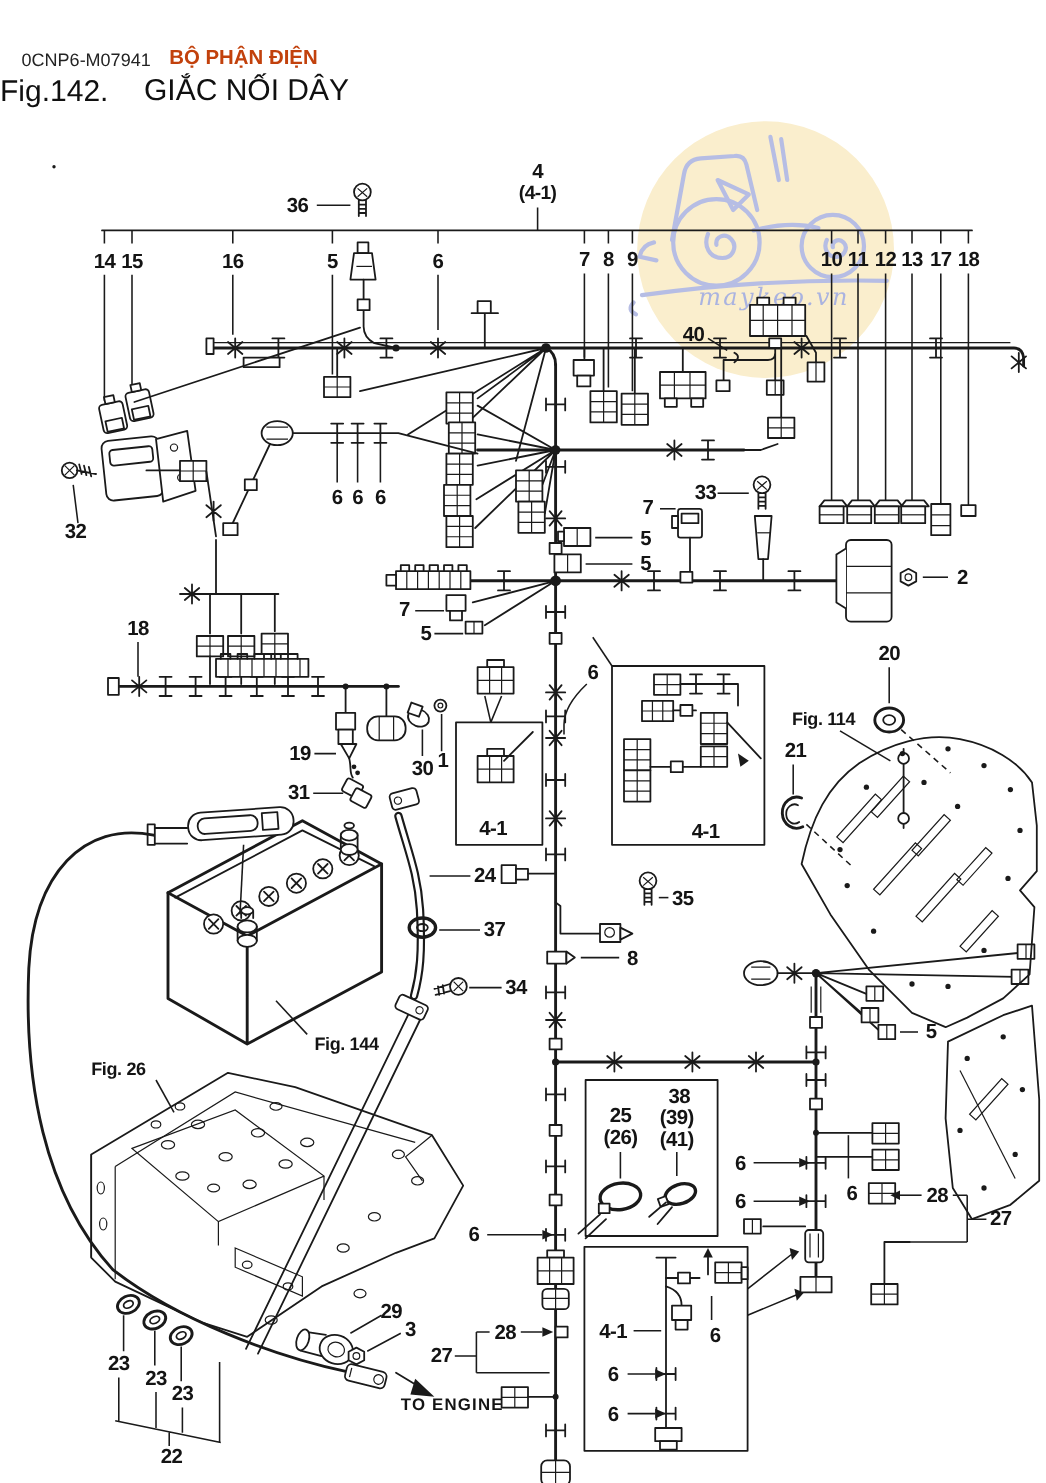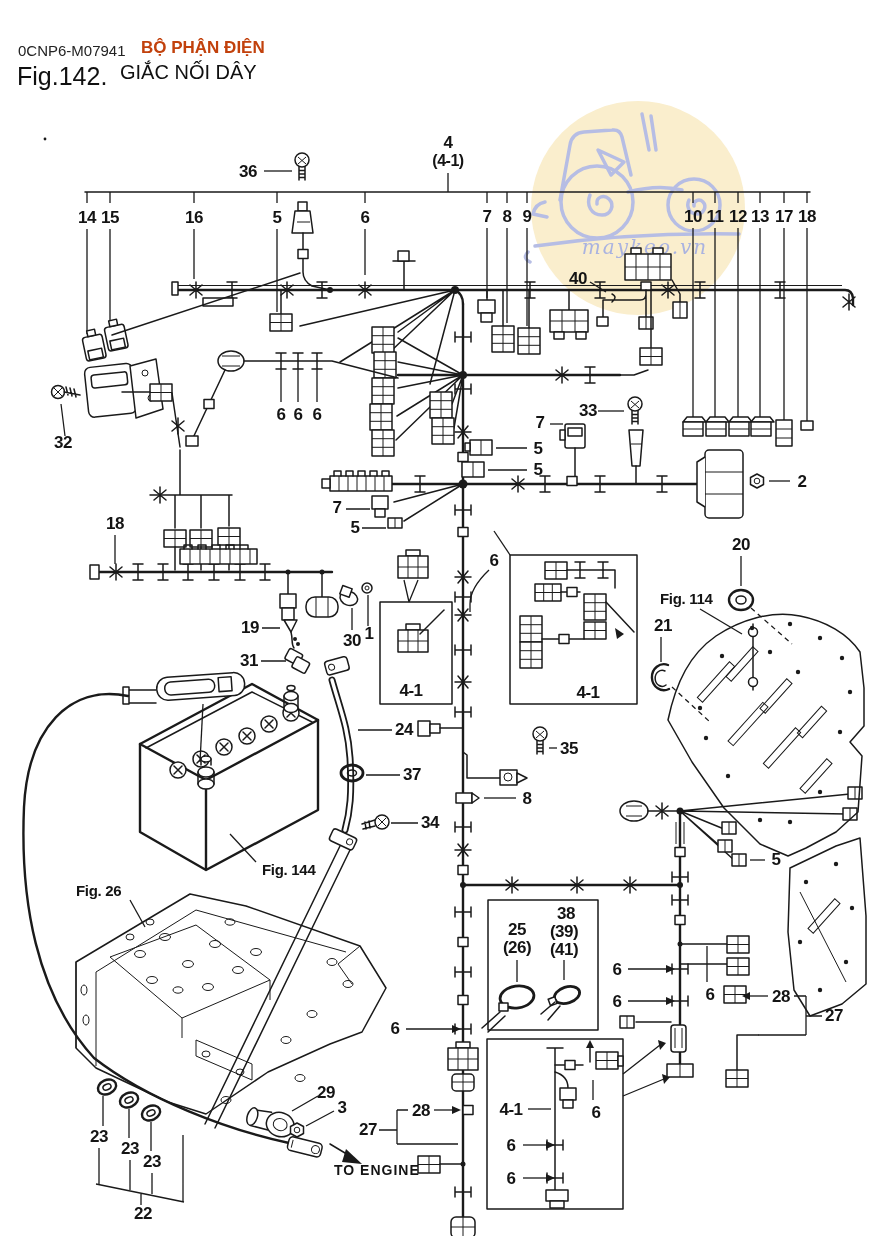--- a/index.html
+++ b/index.html
@@ -1,21 +1,21 @@
 <!DOCTYPE html>
 <html><head>
 <meta charset="utf-8">
 <style>
   html,body{margin:0;padding:0;background:#ffffff;}
   .page{position:relative;width:872px;height:1236px;background:#fff;overflow:hidden;
         font-family:"Liberation Sans",sans-serif;margin-top:32px;}
   .hdr-code{position:absolute;left:18px;top:10px;font-size:15px;color:#232323;}
   .hdr-section{position:absolute;left:141px;top:6px;font-size:17px;font-weight:700;color:#c2410c;}
-  .hdr-fig{position:absolute;left:17px;top:30px;font-size:25px;font-weight:400;color:#101010;}
-  .hdr-title{position:absolute;left:120px;top:29px;font-size:20px;font-weight:400;color:#101010;text-align:center;}
+  .hdr-fig{position:absolute;left:0;top:30px;font-size:25px;font-weight:400;color:#101010;}
+  .hdr-title{position:absolute;left:120px;top:29px;font-size:25px;font-weight:400;color:#101010;text-align:center;}
   svg{position:absolute;left:0;top:0;}
   .w{fill:none;stroke:#1a1a1a;stroke-width:1.5;stroke-linecap:round;stroke-linejoin:round;}
   .w2{fill:none;stroke:#1a1a1a;stroke-width:2.4;stroke-linecap:round;stroke-linejoin:round;}
   .w3{fill:none;stroke:#1a1a1a;stroke-width:2.8;stroke-linecap:round;stroke-linejoin:round;}
   .thin{fill:none;stroke:#1a1a1a;stroke-width:1;}
   .ld{fill:none;stroke:#1a1a1a;stroke-width:1.3;}
   .cf{fill:#fff;stroke:#1a1a1a;stroke-width:1.5;stroke-linejoin:round;}
   .blob{fill:#1a1a1a;stroke:none;}
   .dash{stroke-dasharray:5 4;}
   .t{font:700 17px "Liberation Sans",sans-serif;fill:#141414;text-anchor:middle;letter-spacing:-0.5px;}

